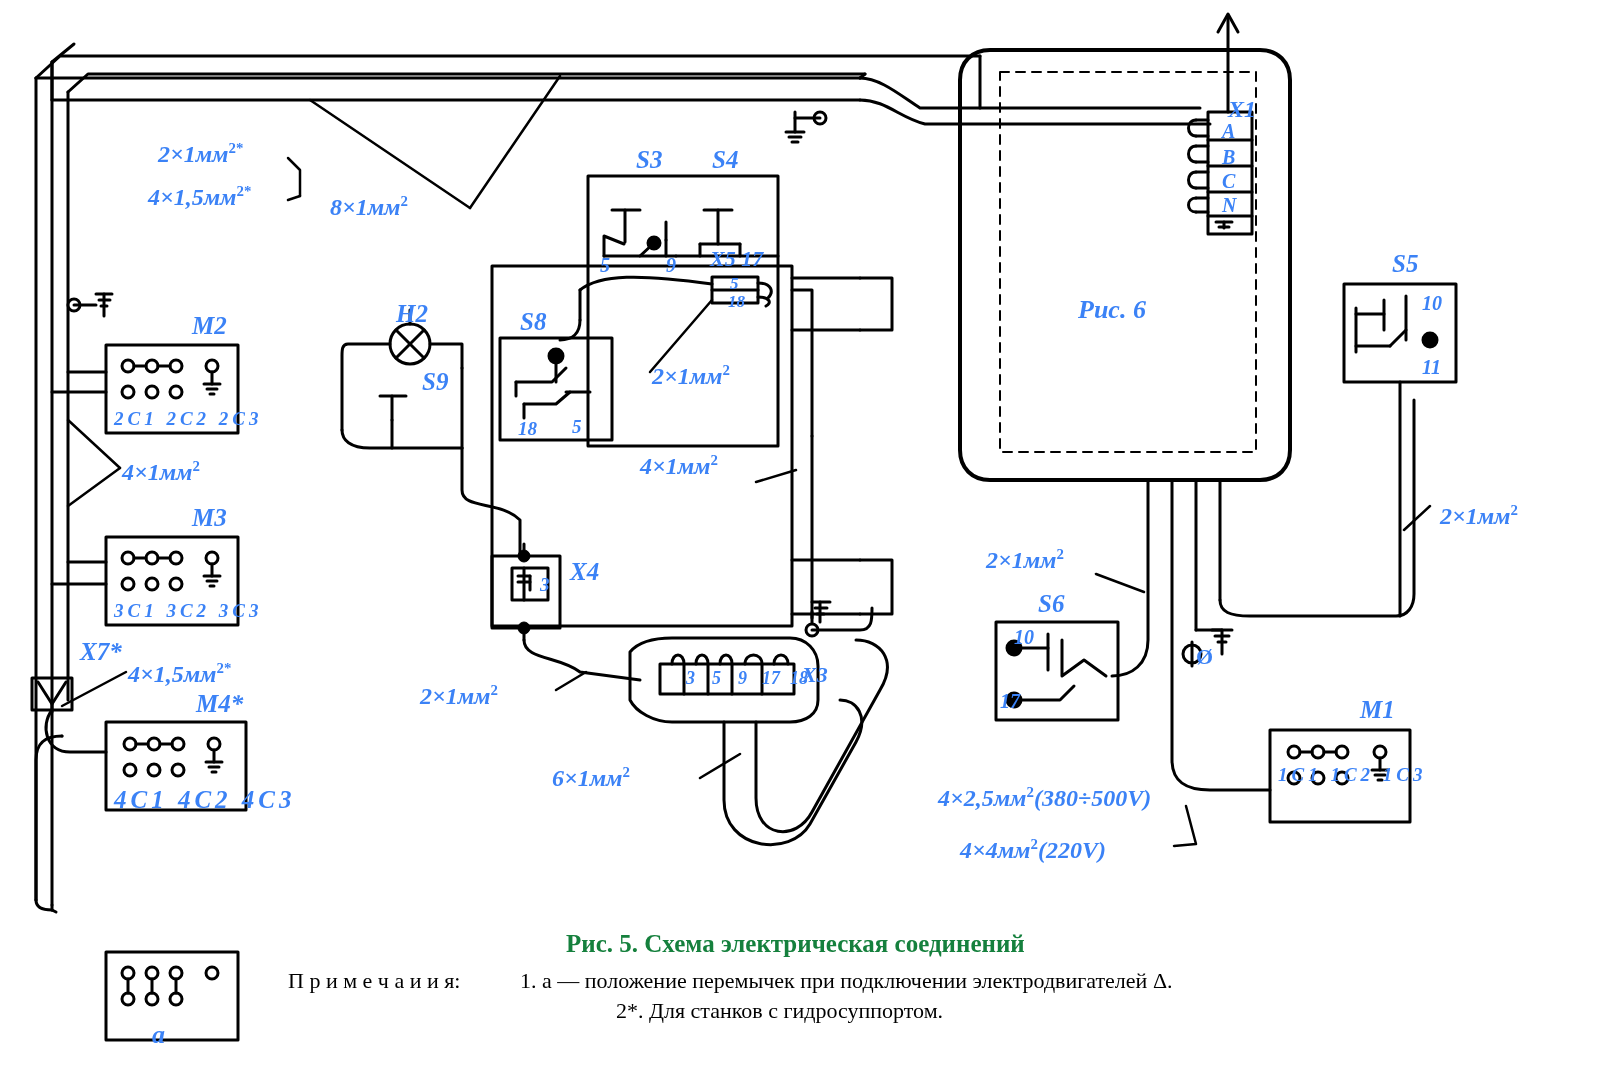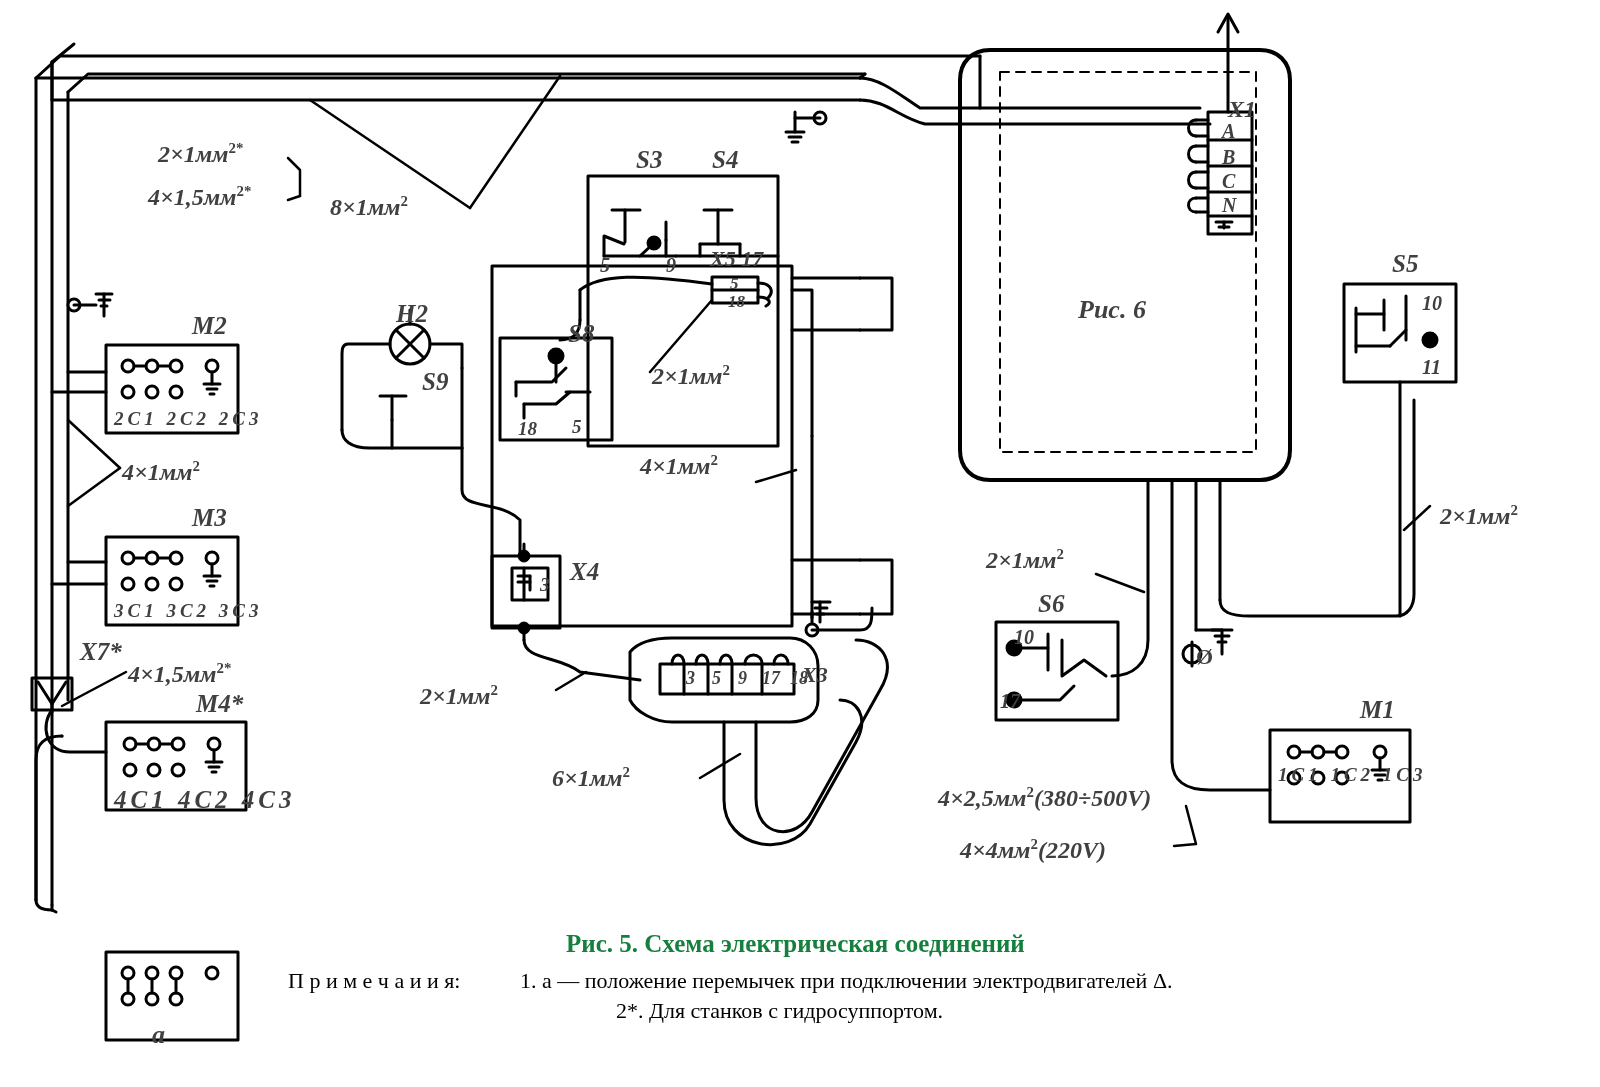--- a/index.html
+++ b/index.html
@@ -1,19 +1,19 @@
 <!DOCTYPE html>
 <html><head>
 <meta charset="utf-8">
 <style>
   html,body{margin:0;padding:0;background:#fff;}
   body{font-family:"Liberation Serif",serif;}
   #sheet{position:relative;width:1600px;height:1087px;background:#fff;overflow:hidden;}
   #sheet svg{position:absolute;left:0;top:0;}
-  .lbl{position:absolute;font-family:"Liberation Serif",serif;font-style:italic;font-weight:bold;color:#404040;white-space:nowrap;}
+  .lbl{position:absolute;font-family:"Liberation Serif",serif;font-style:italic;font-weight:bold;color:#3b82f6;white-space:nowrap;}
   .lbl sup{font-style:normal;font-size:0.62em;vertical-align:super;}
   .cap{position:absolute;font-family:"Liberation Serif",serif;font-weight:bold;color:#15803d;white-space:nowrap;font-style:normal;}
   .note{position:absolute;font-family:"Liberation Serif",serif;color:#000;white-space:nowrap;font-style:normal;}
   .sm{font-size:15px;}
 </style>
 </head>
 <body>
 
 <div id="sheet">
 
@@ -351,21 +351,21 @@
 <div class="lbl" style="left:938px;top:784px;font-size:24px;"><span>4×2,5мм</span><sup>2</sup><span>(380÷500V)</span></div>
 <div class="lbl" style="left:960px;top:836px;font-size:24px;"><span>4×4мм</span><sup>2</sup><span>(220V)</span></div>
 
 <div class="lbl" style="left:192px;top:312px;font-size:25px;">M2</div>
 <div class="lbl" style="left:192px;top:504px;font-size:25px;">M3</div>
 <div class="lbl" style="left:196px;top:690px;font-size:25px;">M4*</div>
 <div class="lbl" style="left:1360px;top:696px;font-size:25px;">M1</div>
 <div class="lbl" style="left:80px;top:638px;font-size:25px;">X7*</div>
 <div class="lbl" style="left:396px;top:300px;font-size:25px;">H2</div>
 <div class="lbl" style="left:422px;top:368px;font-size:25px;">S9</div>
-<div class="lbl" style="left:520px;top:320px;font-size:25px;margin-left:48px;">S8</div>
+<div class="lbl" style="left:520px;top:308px;font-size:25px;">S8</div>
 <div class="lbl" style="left:636px;top:146px;font-size:25px;">S3</div>
 <div class="lbl" style="left:712px;top:146px;font-size:25px;">S4</div>
 <div class="lbl" style="left:710px;top:246px;font-size:22px;">X5 17</div>
 <div class="lbl" style="left:570px;top:558px;font-size:25px;">X4</div>
 <div class="lbl" style="left:802px;top:662px;font-size:22px;">X3</div>
 <div class="lbl" style="left:1228px;top:96px;font-size:24px;">X1</div>
 <div class="lbl" style="left:1392px;top:250px;font-size:25px;">S5</div>
 <div class="lbl" style="left:1038px;top:590px;font-size:25px;">S6</div>
 <div class="lbl" style="left:1078px;top:256px;font-size:26px;margin-top:39px;">Рис. 6</div>
 

